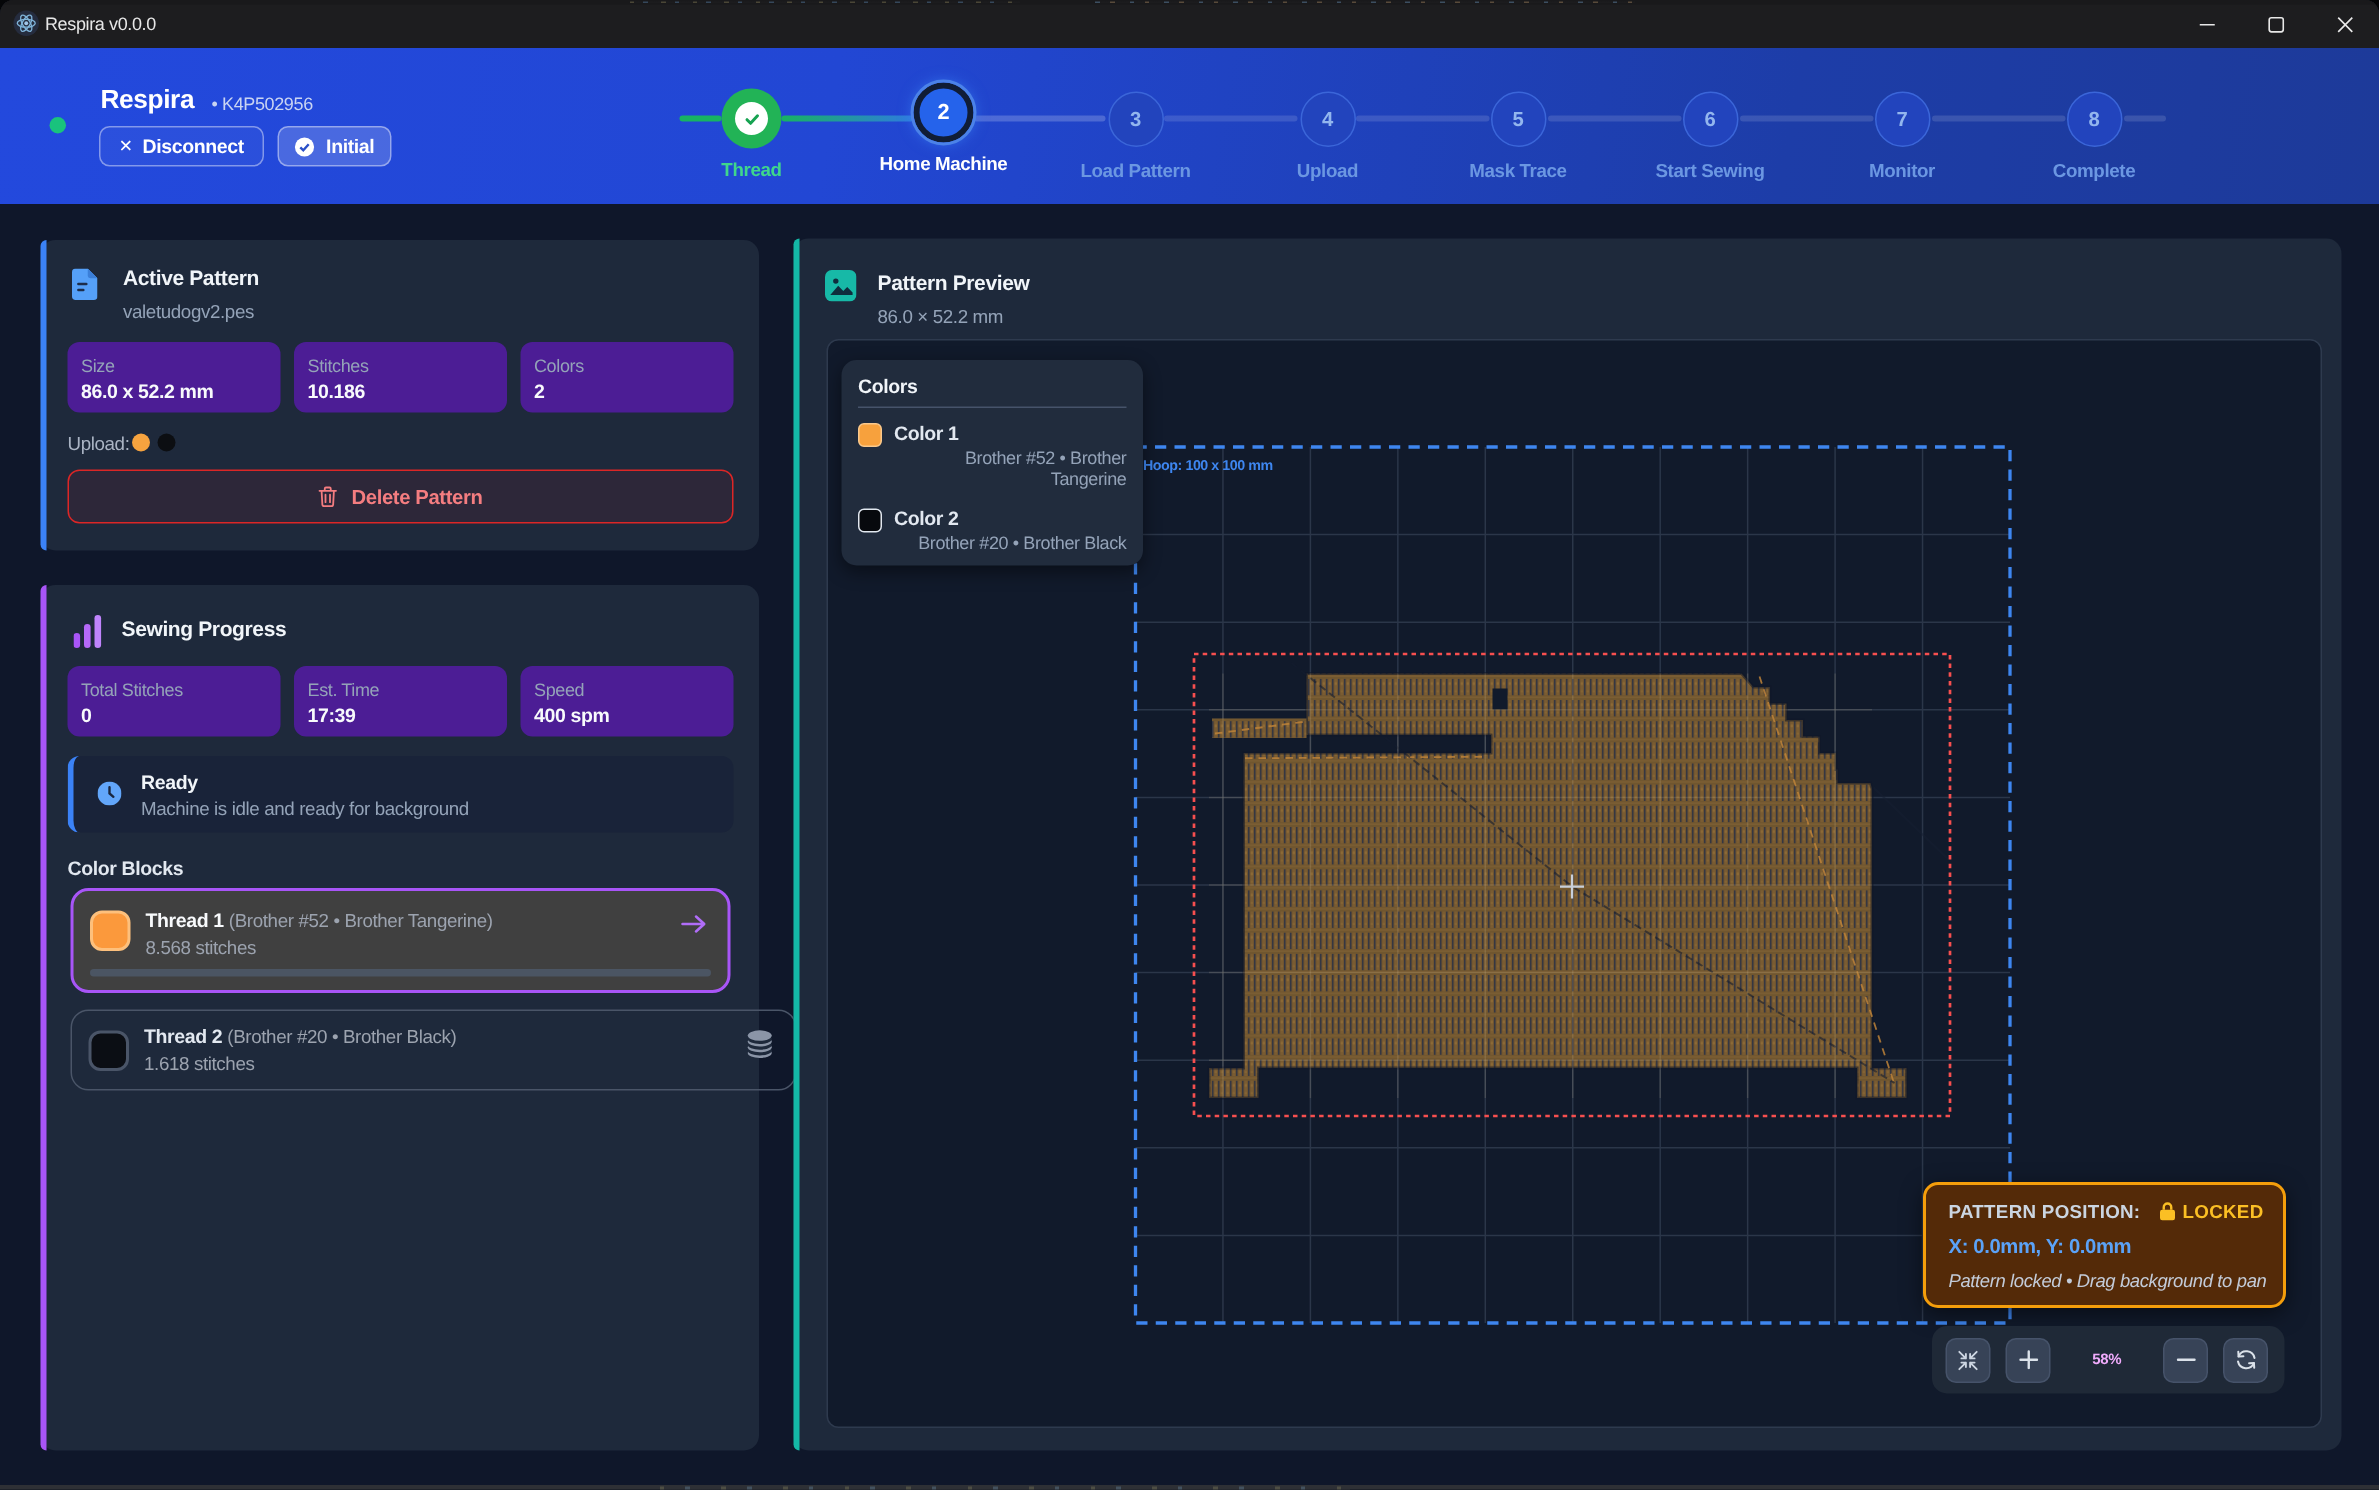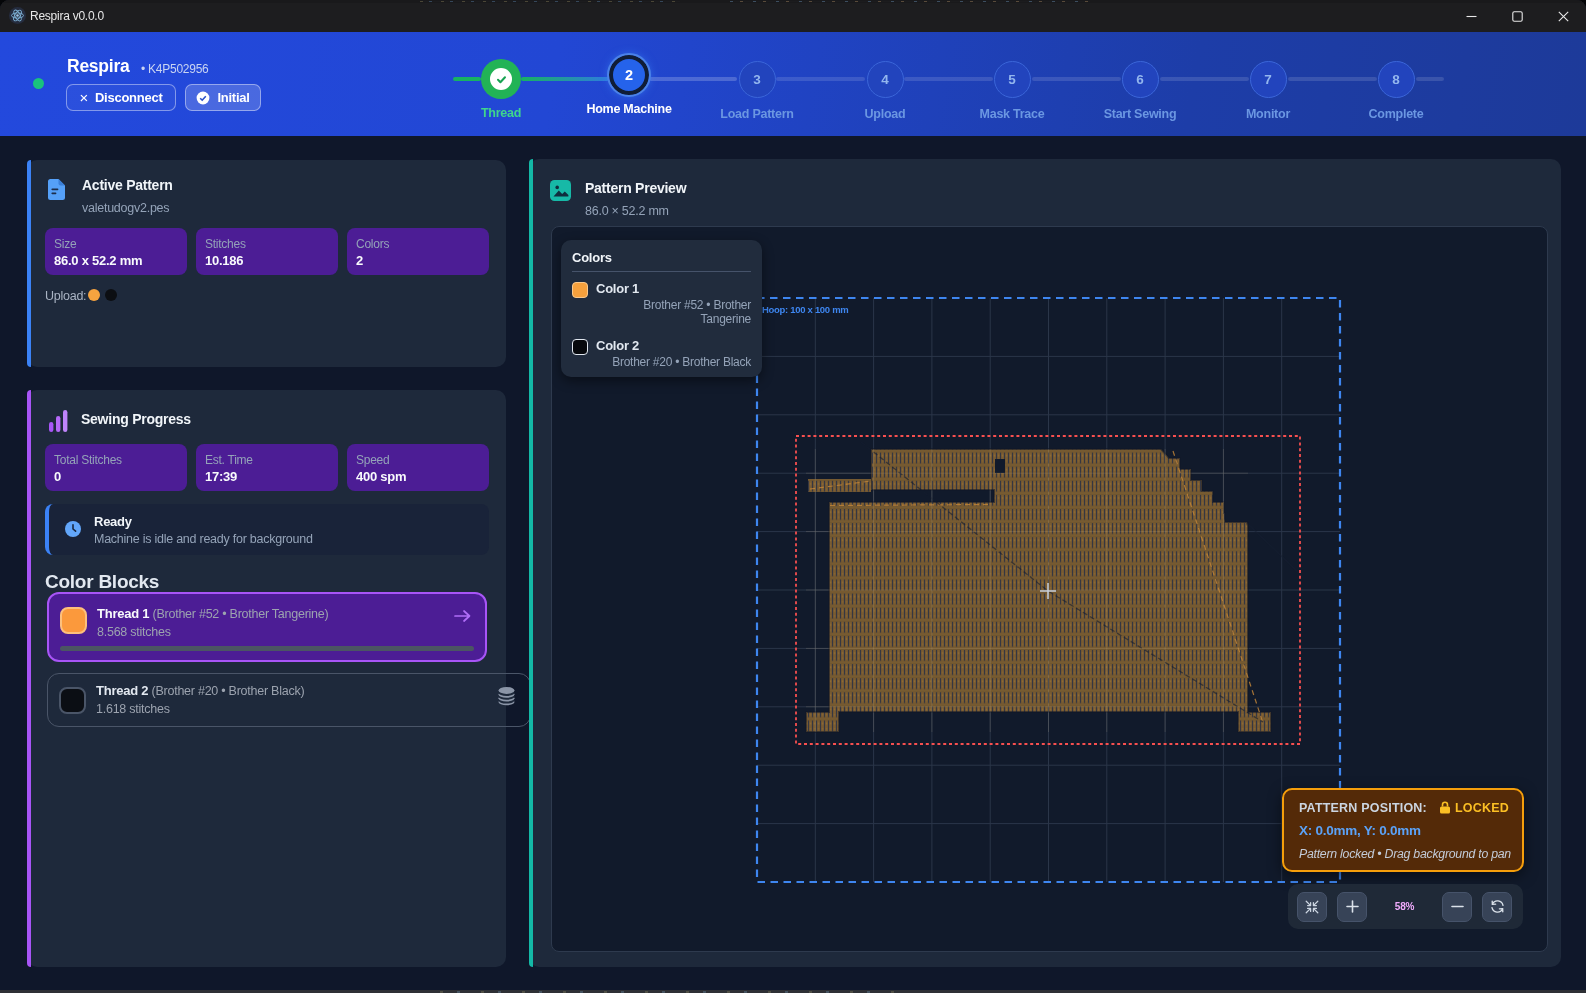--- a/index.html
+++ b/index.html
@@ -197,20 +197,26 @@
         <div class="lab">Stitches</div>
         <div class="val">10.186</div>
       </div>
     <div class="statbox" style="left:320px;top:68px">
         <div class="lab">Colors</div>
         <div class="val">2</div>
       </div>
     <div class="sub" style="position:absolute;left:18px;top:129px;color:#aab4c4;font-size:12.5px">Upload:</div>
     <div style="position:absolute;left:61px;top:129px;width:12px;height:12px;border-radius:50%;background:#f6a33f"></div>
     <div style="position:absolute;left:78px;top:129px;width:12px;height:12px;border-radius:50%;background:#0c0e12"></div>
+    <div style="position:absolute;left:18px;top:153px;width:444px;height:36px;border:1px solid #dc2626;border-radius:8px;background:rgba(190,30,40,.10);display:flex;align-items:center;justify-content:center;color:#f47d80;font-size:13.5px;font-weight:bold">
+      <svg width="13" height="14" viewBox="0 0 13 14" style="margin-right:9px">
+          <path d="M1 3.2 h11 M4.5 3 v-1.2 a0.8 0.8 0 0 1 0.8 -0.8 h2.4 a0.8 0.8 0 0 1 0.8 0.8 V3 M2.4 3.4 l0.5 9 a1.2 1.2 0 0 0 1.2 1.1 h4.8 a1.2 1.2 0 0 0 1.2 -1.1 l0.5 -9 M5 5.8 v5 M8 5.8 v5" stroke="#f47d80" stroke-width="1.2" fill="none" stroke-linecap="round"></path>
+        </svg>
+      Delete Pattern
+    </div>
   </div>
 
   <div class="card" id="card2">
     <div class="accent" style="background:#a855f7"></div>
     <svg style="position:absolute;left:22px;top:20px" width="20" height="22" viewBox="0 0 20 22">
       <rect x="0" y="12" width="4.4" height="10" rx="2.2" fill="#a855f7"></rect>
       <rect x="7" y="6" width="4.4" height="16" rx="2.2" fill="#b569f8"></rect>
       <rect x="14" y="0" width="4.4" height="22" rx="2.2" fill="#c084fc"></rect>
     </svg>
     <div class="h1" style="position:absolute;left:54px;top:21px">Sewing Progress</div>
@@ -228,23 +234,23 @@
       </div>
 
     <div style="position:absolute;left:18px;top:114px;width:444px;height:51px;background:#192339;border-left:4px solid #3b82f6;border-radius:8px">
       <svg style="position:absolute;left:16px;top:17px" width="16" height="16" viewBox="0 0 16 16">
           <circle cx="8" cy="8" r="8" fill="#62a6fa"></circle>
           <path d="M8 3.8 V8 L10.6 10.2" stroke="#1a2740" stroke-width="1.6" fill="none" stroke-linecap="round"></path>
         </svg>
       <div style="position:absolute;left:45px;top:10px;font-size:13px;font-weight:bold;color:#f1f5f9">Ready</div>
       <div style="position:absolute;left:45px;top:28px;font-size:12.5px;color:#94a3b8">Machine is idle and ready for background</div>
     </div>
-    <div style="position:absolute;left:18px;top:181px;font-size:19px;font-weight:bold;color:#e2e8f0">Color Blocks</div>
-
-    <div style="position:absolute;left:20px;top:202px;width:440px;height:70px;border:2px solid #a855f7;border-radius:12px;background:#4c1d95">
+    <div style="position:absolute;left:18px;top:181px;font-size:13px;font-weight:bold;color:#e2e8f0">Color Blocks</div>
+
+    <div style="position:absolute;left:20px;top:202px;width:440px;height:70px;border:2px solid #a855f7;border-radius:12px;background:#404040">
       <div style="position:absolute;left:11px;top:13px;width:27px;height:27px;border-radius:8px;background:#fb993c;border:2px solid #fdc07c"></div>
       <div style="position:absolute;left:48px;top:12px;font-size:13px"><span style="font-weight:bold;color:#f8fafc">Thread 1</span> <span style="color:#9ca3af;font-size:12.5px">(Brother #52 • Brother Tangerine)</span></div>
       <div style="position:absolute;left:48px;top:31px;font-size:12.5px;color:#9ca3af">8.568 stitches</div>
       <svg style="position:absolute;right:14px;top:15px" width="17" height="14" viewBox="0 0 17 14">
           <path d="M1 7 H15 M10 2 L15.5 7 L10 12" stroke="#b06df8" stroke-width="1.7" fill="none" stroke-linecap="round" stroke-linejoin="round"></path>
         </svg>
       <div style="position:absolute;left:11px;top:52px;width:414px;height:5px;border-radius:3px;background:#4b5563"></div>
     </div>
 
     <div style="position:absolute;left:20px;top:283px;width:484px;height:54px;border:1.5px solid #4a5568;border-radius:12px">

